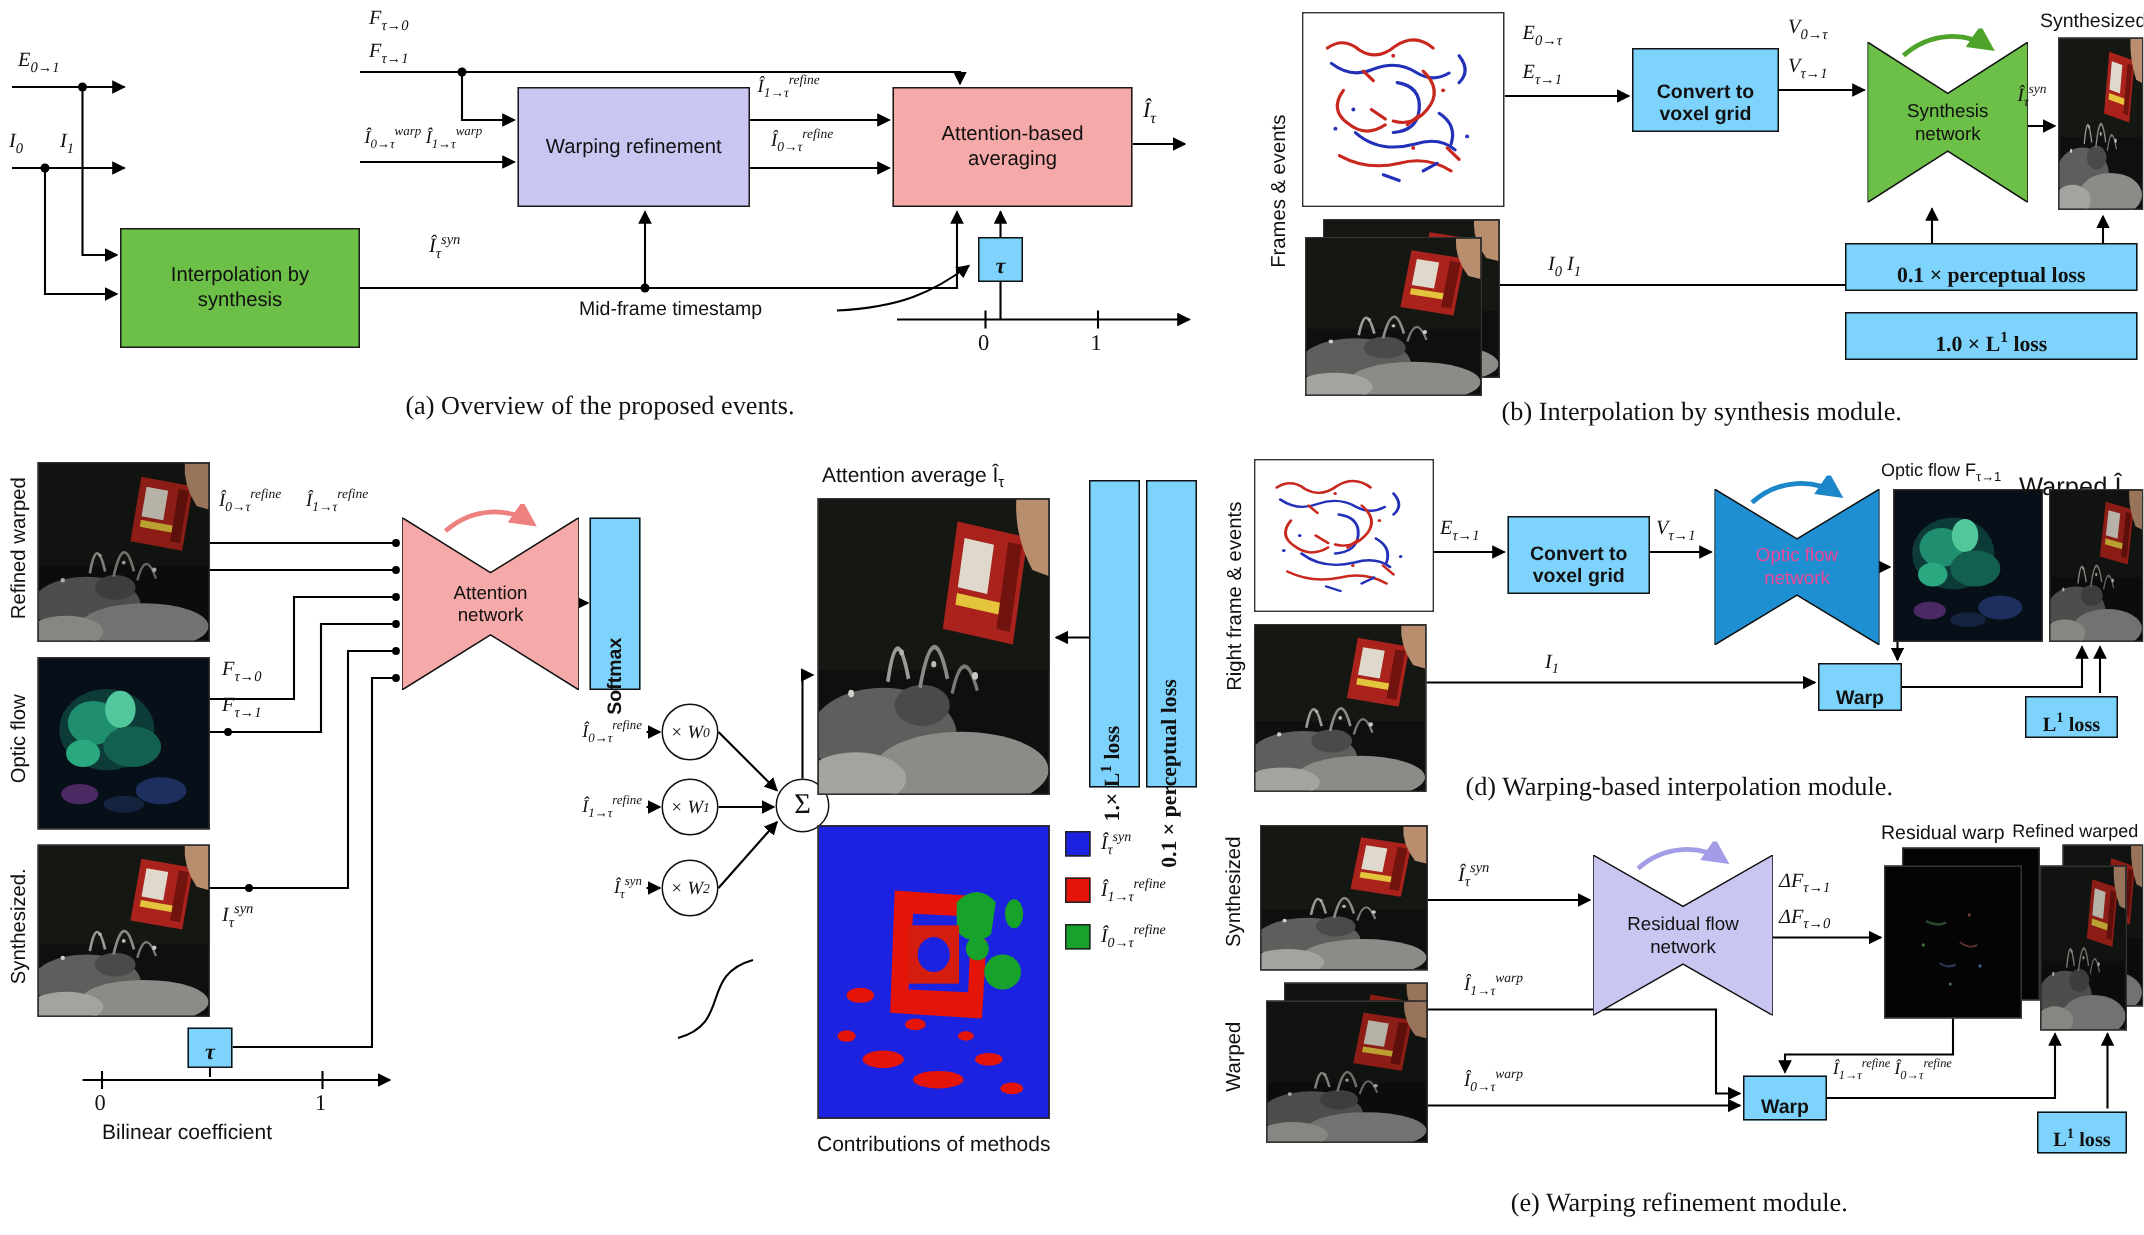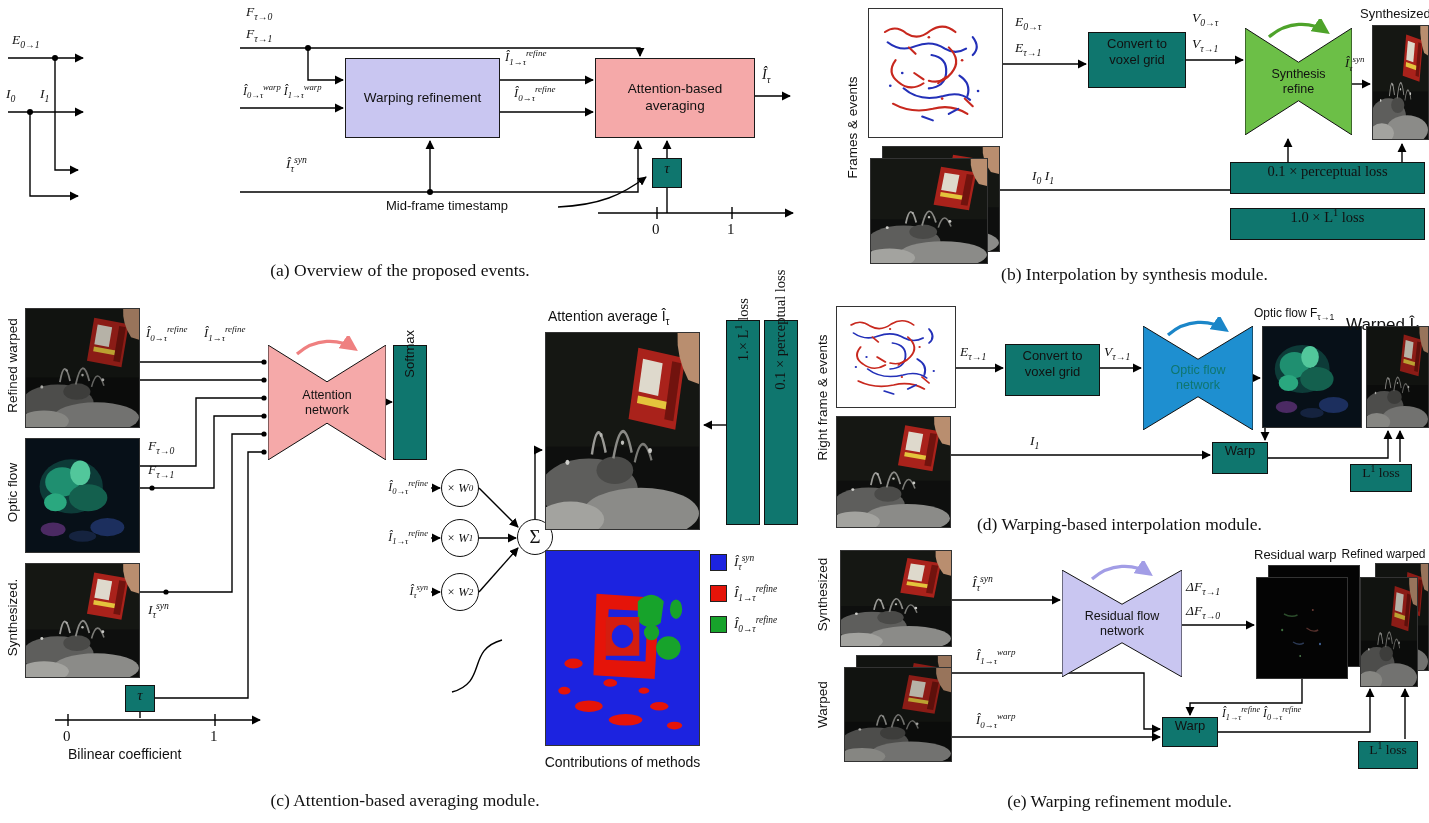--- a/index.html
+++ b/index.html
@@ -7,22 +7,22 @@
   body { font-family:"Liberation Sans", sans-serif; color:#111; }
   #fig { position:relative; width:1429px; height:823px; background:#fff; overflow:hidden; }
   .panel { position:absolute; }
   .abs { position:absolute; }
   .wires { position:absolute; left:0; top:0; pointer-events:none; }
   .wire { fill:none; stroke:#000; stroke-width:1.4px; }
   .dot { fill:#000; }
   #fig svg .arrhead { fill:#000; }
   .mbox { position:absolute; border:1px solid #1a1a1a; display:flex; align-items:center; justify-content:center;
           text-align:center; font-size:13.5px; line-height:1.25; padding:4px; }
-  .whitebox { position:absolute; border:1.4px solid #111; background:#0f766e; display:flex; align-items:flex-start;
-              justify-content:center; text-align:center; font-size:13px; line-height:1.2; }
+  .whitebox { position:absolute; border:1.4px solid #111; background:#7dd3fc; display:flex; align-items:flex-end;
+              justify-content:center; text-align:center; font-size:13px; line-height:1.2;font-weight:bold; }
   .m { font-family:"Liberation Serif", serif; font-style:italic; }
   sup, sub { font-size:0.72em; line-height:0; }
   .lab { position:absolute; font-size:13px; white-space:nowrap; }
   .mlab { position:absolute; font-family:"Liberation Serif", serif; font-style:italic; font-size:13.5px; white-space:nowrap; }
   .tick { position:absolute; font-family:"Liberation Serif", serif; font-size:15px; }
   .vlabel { position:absolute; transform:rotate(-90deg); white-space:nowrap; font-size:13.5px; text-align:center; }
   .caption { position:absolute; left:0; width:100%; text-align:center; font-family:"Liberation Serif", serif; font-size:17.5px; }
   .imgbox { position:absolute; border:1px solid #333; background:#111; }
   .imgbox svg { display:block; width:100%; height:100%; }
   .imgbox.light { background:#fff; }
@@ -160,20 +160,23 @@
       <path class="wire" d="M657,207 V219"></path>
       <path class="wire" d="M732,207 V219"></path>
       <path class="wire" marker-end="url(#arA)" d="M558,207 C600,205 622,195 646,177"></path>
       <path class="wire" marker-end="url(#arA)" d="M755,96 H790"></path>
       <circle class="dot" cx="55" cy="58" r="3"></circle>
       <circle class="dot" cx="30" cy="112" r="3"></circle>
       <circle class="dot" cx="308" cy="48" r="3"></circle>
       <circle class="dot" cx="430" cy="192" r="3"></circle>
     </svg>
 
+    <div class="mbox" style="left: 80px; top: 152px; width: 160px; height: 80px; background: rgb(108, 191, 71);">
+        <span>Interpolation by synthesis</span>
+      </div>
     <div class="mbox" style="left: 345px; top: 58px; width: 155px; height: 80px; background: rgb(201, 198, 241);">
         <span>Warping refinement</span>
       </div>
     <div class="mbox" style="left: 595px; top: 58px; width: 160px; height: 80px; background: rgb(245, 169, 169);">
         <span>Attention-based averaging</span>
       </div>
 
     <div class="mlab" style="left:12px;top:32px;">E<sub>0→1</sub></div>
     <div class="mlab" style="left:6px;top:86px;">I<sub>0</sub></div>
     <div class="mlab" style="left:40px;top:86px;">I<sub>1</sub></div>
@@ -228,21 +231,21 @@
     <div class="whitebox" style="left:248px;top:32px;width:98px;height:56px;padding:3px;">
         <span>Convert to voxel grid</span>
       </div>
     <div class="mlab" style="left:352px;top:10px;">V<sub>0→τ</sub></div>
     <div class="mlab" style="left:352px;top:36px;">V<sub>τ→1</sub></div>
 
     <div class="bowtie" style="left:405px;top:28px;width:107px;height:107px;">
       <svg class="shape" viewBox="0 0 100 100" preserveAspectRatio="none">
           <polygon points="0,0 50,32 100,0 100,100 50,68 0,100" stroke="#111" stroke-width="1" vector-effect="non-scaling-stroke" fill="#6cbf47"></polygon>
         </svg>
-      <div class="nlabel">Synthesis refine</div>
+      <div class="nlabel">Synthesis network</div>
     </div>
     <svg class="skiparc" width="72" height="22" style="left:423px;top:19px;">
       <defs>
           <marker id="skB" viewBox="0 0 10 10" refX="8" refY="5" markerWidth="5.5" markerHeight="5.5" orient="auto">
             <path d="M0,0 L10,5 L0,10 z" fill="#4ea32a"></path>
           </marker>
         </defs>
       <path d="M6,18 C24,2 48,2 64,13" stroke="#4ea32a" stroke-width="3.2" fill="none" marker-end="url(#skB)"></path>
     </svg>
 
@@ -391,21 +394,20 @@
         <span class="swatch" style="background: rgb(23, 163, 43);"></span>
         <span class="m legend-label">Î<sub>0→τ</sub><sup>refine</sup></span>
       </div>
     </div>
 
     <div class="whitebox m" style="left:125px;top:385px;width:30px;height:27px;font-size:15px;">τ</div>
     <div class="tick" style="left:63px;top:428px;">0</div>
     <div class="tick" style="left:210px;top:428px;">1</div>
     <div class="lab" style="left:68px;top:446px;font-size:14px;">Bilinear coefficient</div>
 
-    <div class="caption" style="top:490px;">(c) Attention-based averaging module.</div>
   </div>
 
   <div class="panel" style="left:810px;top:300px;width:619px;height:245px;">
     <svg class="wires" width="619" height="245">
       <defs>
           <marker id="arD" viewBox="0 0 10 10" refX="9" refY="5" markerWidth="6.5" markerHeight="6.5" orient="auto">
             <path class="arrhead" d="M0,0 L10,5 L0,10 z"></path>
           </marker>
         </defs>
       <path class="wire" marker-end="url(#arD)" d="M146,68 H193"></path>
@@ -433,21 +435,21 @@
     <div class="mlab" style="left:150px;top:44px;">E<sub>τ→1</sub></div>
     <div class="whitebox" style="left:195px;top:44px;width:95px;height:52px;padding:3px;">
         <span>Convert to voxel grid</span>
       </div>
     <div class="mlab" style="left:294px;top:44px;">V<sub>τ→1</sub></div>
 
     <div class="bowtie" style="left:333px;top:26px;width:110px;height:104px;">
       <svg class="shape" viewBox="0 0 100 100" preserveAspectRatio="none">
           <polygon points="0,0 50,32 100,0 100,100 50,68 0,100" stroke="#111" stroke-width="1" vector-effect="non-scaling-stroke" fill="#1e8fd0"></polygon>
         </svg>
-      <div class="nlabel" style="color:#0f766e;">Optic flow network</div>
+      <div class="nlabel" style="color:#ec4899;">Optic flow network</div>
     </div>
     <svg class="skiparc" width="72" height="22" style="left:352px;top:17px;">
       <defs>
           <marker id="skD" viewBox="0 0 10 10" refX="8" refY="5" markerWidth="5.5" markerHeight="5.5" orient="auto">
             <path d="M0,0 L10,5 L0,10 z" fill="#1b86c8"></path>
           </marker>
         </defs>
       <path d="M6,18 C24,2 48,2 64,13" stroke="#1b86c8" stroke-width="3.2" fill="none" marker-end="url(#skD)"></path>
     </svg>
 

